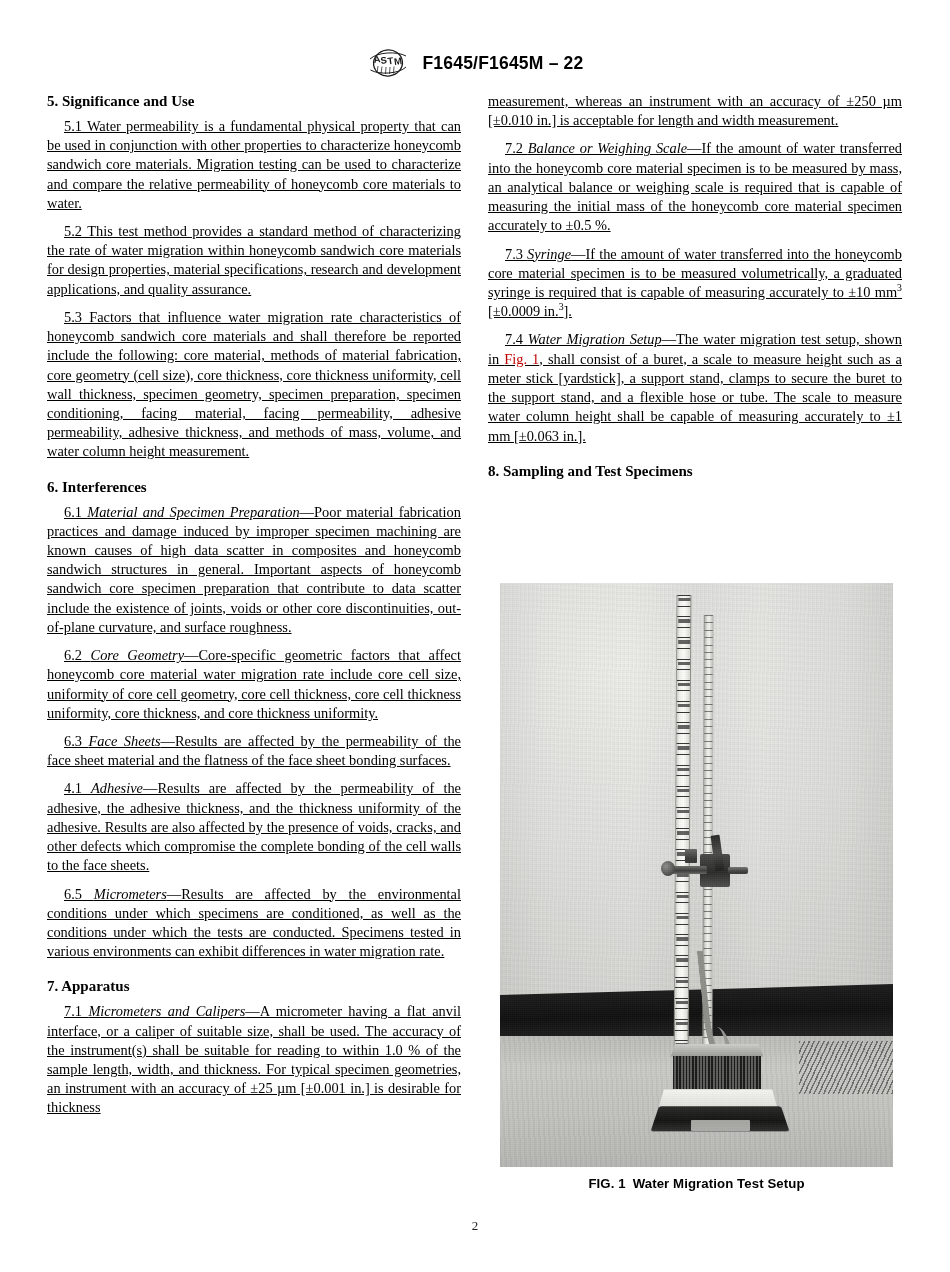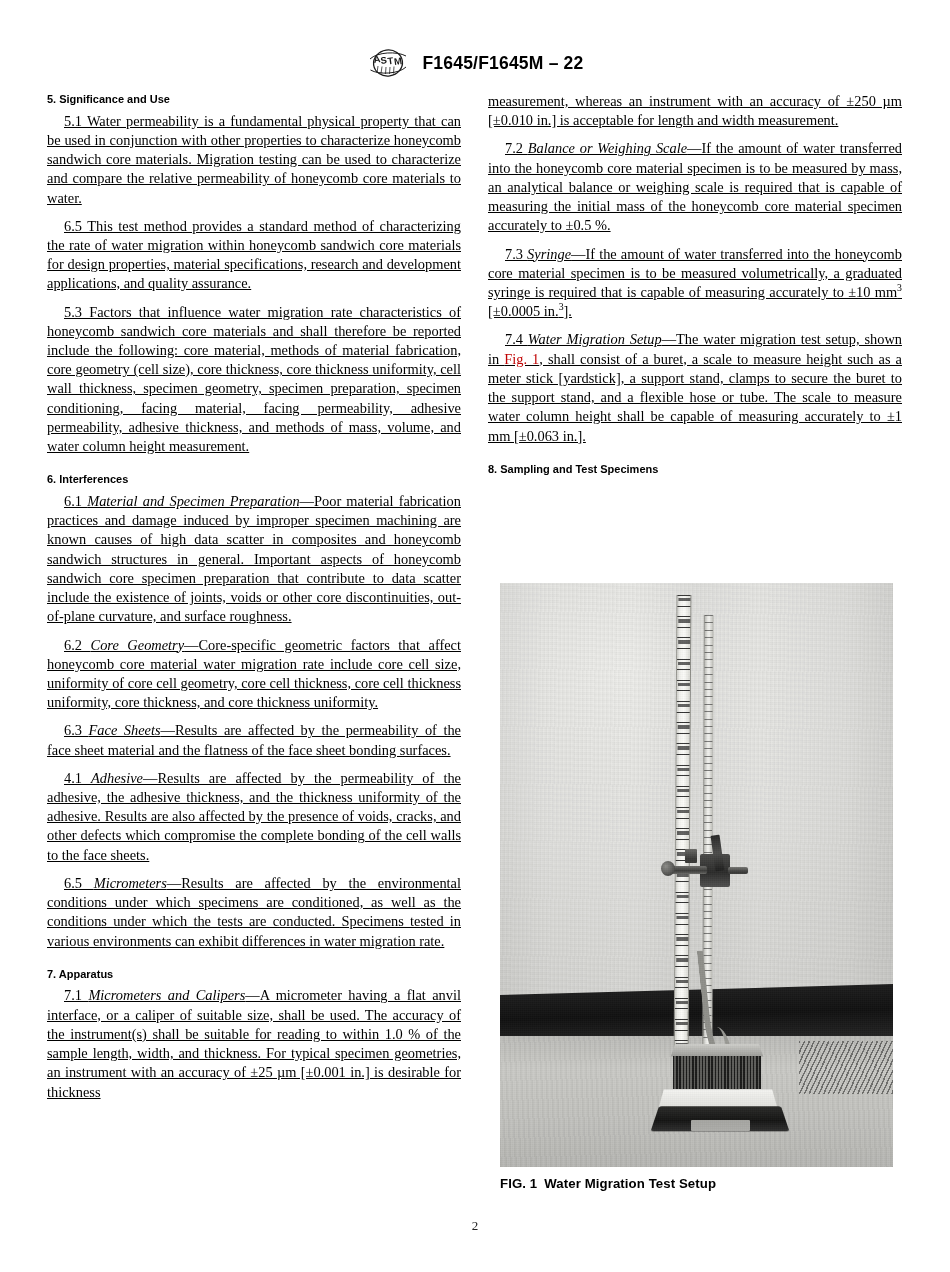--- a/index.html
+++ b/index.html
@@ -47,23 +47,23 @@
     left: 47px;
     width: 856px;
     display: flex;
     gap: 27px;
   }
   .col {
     width: 414px;
   }
 
   h2.sec-head {
-    font-family: Liberation Sans, sans-serif;
+    font-family: Liberation Serif, serif;
     font-weight: bold;
-    font-size: 11px;
+    font-size: 15px;
     margin: 0 0 5px 0;
     padding: 0;
     line-height: 1.33;
     text-indent: 0;
   }
   h2.sec-head.spaced-above {
     margin-top: 16px;
   }
 
   p.para {
@@ -288,20 +288,21 @@
   .photo .noise {
     position:absolute; left:0; top:0; width:100%; height:100%;
     background:
       repeating-linear-gradient(0deg, rgba(0,0,0,0.016) 0 1px, rgba(255,255,255,0.016) 1px 2px),
       repeating-linear-gradient(90deg, rgba(0,0,0,0.012) 0 1px, rgba(255,255,255,0.012) 1px 2px);
     pointer-events:none;
   }
 
   .fig-caption {
     margin-top: 9px;
+    text-align: center;
     font-family: "Liberation Sans", "DejaVu Sans", sans-serif;
     font-weight: bold;
     font-size: 13.2px;
     letter-spacing: 0.1px;
   }
   .fig-caption .cap-gap { display:inline-block; width: 7px; }
 
   
   .page-number {
     position: absolute;
@@ -339,21 +340,21 @@
   </svg>
   <div class="std-designation">F1645/F1645M – 22</div>
 </div>
 
 <div class="columns">
 
   <div class="col">
 
     <h2 class="sec-head">5.  Significance and Use</h2>
     <p class="para">5.1 Water permeability is a fundamental physical property that can be used in conjunction with other properties to characterize honeycomb sandwich core materials. Migration testing can be used to characterize and compare the relative permeability of honeycomb core materials to water.</p>
-    <p class="para">6.5 This test method provides a standard method of characterizing the rate of water migration within honeycomb sandwich core materials for design properties, material specifications, research and development applications, and quality assurance.</p>
+    <p class="para">5.2 This test method provides a standard method of characterizing the rate of water migration within honeycomb sandwich core materials for design properties, material specifications, research and development applications, and quality assurance.</p>
     <p class="para">5.3 Factors that influence water migration rate characteristics of honeycomb sandwich core materials and shall therefore be reported include the following: core material, methods of material fabrication, core geometry (cell size), core thickness, core thickness uniformity, cell wall thickness, specimen geometry, specimen preparation, specimen conditioning, facing material, facing permeability, adhesive permeability, adhesive thickness, and methods of mass, volume, and water column height measurement.</p>
 
     <h2 class="sec-head spaced-above">6.  Interferences</h2>
 
     <p class="para"><span>6.1</span> <span class="it">Material and Specimen Preparation</span><span>—Poor material fabrication practices and damage induced by improper specimen machining are known causes of high data scatter in composites and honeycomb sandwich structures in general. Important aspects of honeycomb sandwich core specimen preparation that contribute to data scatter include the existence of joints, voids or other core discontinuities, out-of-plane curvature, and surface roughness.</span></p>
 
     <p class="para"><span>6.2</span> <span class="it">Core Geometry</span><span>—Core-specific geometric factors that affect honeycomb core material water migration rate include core cell size, uniformity of core cell geometry, core cell thickness, core cell thickness uniformity, core thickness, and core thickness uniformity.</span></p>
 
     <p class="para"><span>6.3</span> <span class="it">Face Sheets</span><span>—Results are affected by the permeability of the face sheet material and the flatness of the face sheet bonding surfaces.</span></p>
 
@@ -366,21 +367,21 @@
     <p class="para"><span>7.1</span> <span class="it">Micrometers and Calipers</span><span>—A micrometer having a flat anvil interface, or a caliper of suitable size, shall be used. The accuracy of the instrument(s) shall be suitable for reading to within 1.0 % of the sample length, width, and thickness. For typical specimen geometries, an instrument with an accuracy of ±25 µm [±0.001 in.] is desirable for thickness</span></p>
 
   </div>
 
   <div class="col">
 
     <p class="para" style="text-indent:0">measurement, whereas an instrument with an accuracy of ±250 µm [±0.010 in.] is acceptable for length and width measurement.</p>
 
     <p class="para"><span>7.2</span> <span class="it">Balance or Weighing Scale</span><span>—If the amount of water transferred into the honeycomb core material specimen is to be measured by mass, an analytical balance or weighing scale is required that is capable of measuring the initial mass of the honeycomb core material specimen accurately to ±0.5 %.</span></p>
 
-    <p class="para"><span>7.3</span> <span class="it">Syringe</span><span>—If the amount of water transferred into the honeycomb core material specimen is to be measured volumetrically, a graduated syringe is required that is capable of measuring accurately to ±10 mm</span><sup>3</sup><span> [±0.0005 in.</span><sup>3</sup><span>].</span></p>
+    <p class="para"><span>7.3</span> <span class="it">Syringe</span><span>—If the amount of water transferred into the honeycomb core material specimen is to be measured volumetrically, a graduated syringe is required that is capable of measuring accurately to ±10 mm</span><sup>3</sup><span> [±0.0009 in.</span><sup>3</sup><span>].</span></p>
 
     <p class="para"><span>7.4</span> <span class="it">Water Migration Setup</span><span>—The water migration test setup, shown in </span><a class="figlink" href="#" style="text-decoration:none">Fig. 1</a><span>, shall consist of a buret, a scale to measure height such as a meter stick [yardstick], a support stand, clamps to secure the buret to the support stand, and a flexible hose or tube. The scale to measure water column height shall be capable of measuring accurately to ±1 mm [±0.063 in.].</span></p>
 
     <h2 class="sec-head spaced-above">8.  Sampling and Test Specimens</h2>
 
 
   </div>
 </div>
 
 <div class="figure-block">

